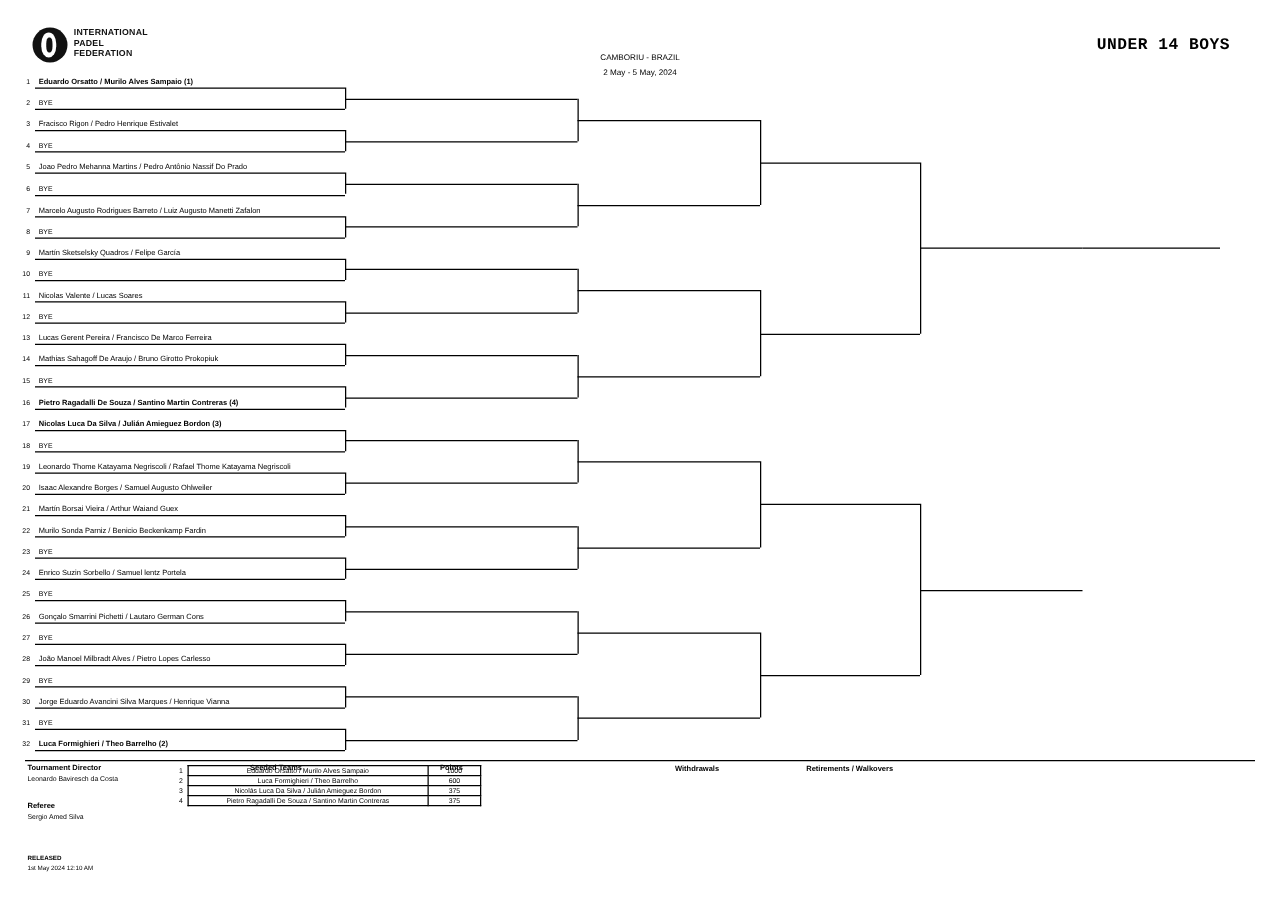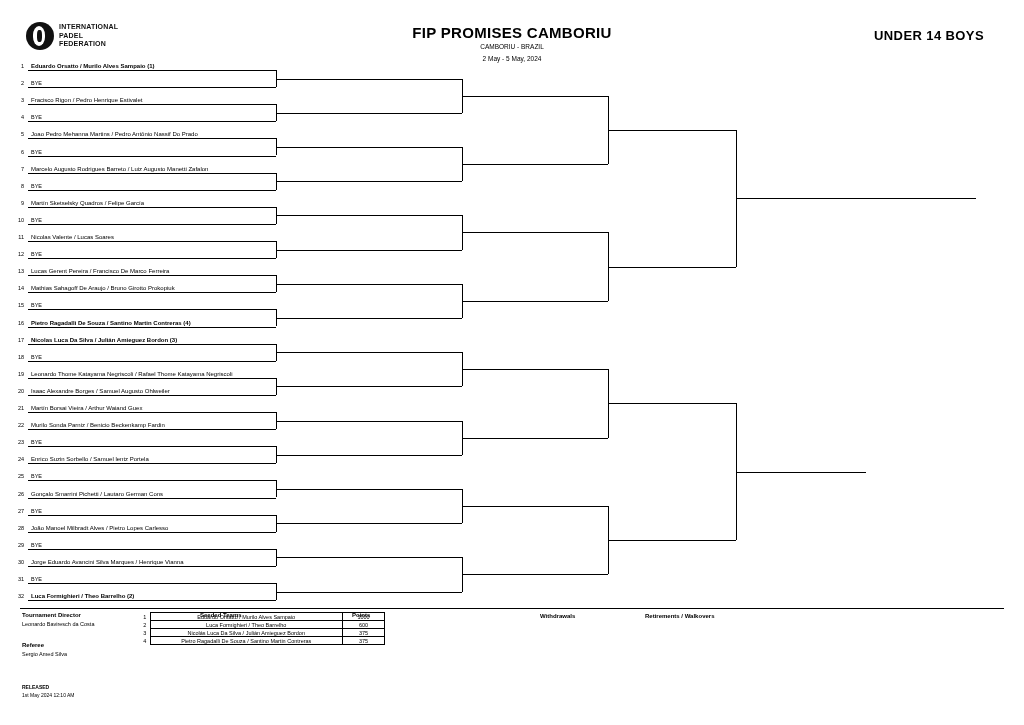--- a/index.html
+++ b/index.html
@@ -79,20 +79,21 @@
     font-size: 6.5px;
     color: #000;
   }
   #category {
     position: absolute;
     right: 40px; top: 28px;
     font-size: 13px;
     font-weight: bold;
     letter-spacing: .4px;
     color: #000;
+    font-family: Liberation Mono, monospace;
   }
 
   
   #bracket {
     position: absolute;
     left: 0; top: 60px;
     width: 1024px; height: 545px;
   }
   .seed-num {
     position: absolute;
@@ -187,21 +188,20 @@
 
   <div id="logo">
     <div class="mark"></div>
     <div class="words">
       <div>INTERNATIONAL</div>
       <div>PADEL</div>
       <div>FEDERATION</div>
     </div>
   </div>
 
-  <div id="title">FIP PROMISES CAMBORIU</div>
   <div id="venue">CAMBORIU - BRAZIL</div>
   <div id="dates">2 May - 5 May, 2024</div>
   <div id="category">UNDER 14 BOYS</div>
 
   <div id="bracket">
       <div class="seed-num" style="left: 12px; top: 3px;">1</div>
       <div class="entry bold" style="left: 31px; top: 2px;">Eduardo Orsatto  / Murilo Alves Sampaio (1)</div>
       <div class="line-h" style="left: 28px; top: 10px; width: 248px;"></div>
       <div class="seed-num" style="left: 12px; top: 20.1px;">2</div>
       <div class="entry bye" style="left: 31px; top: 19.1px;">BYE</div>

